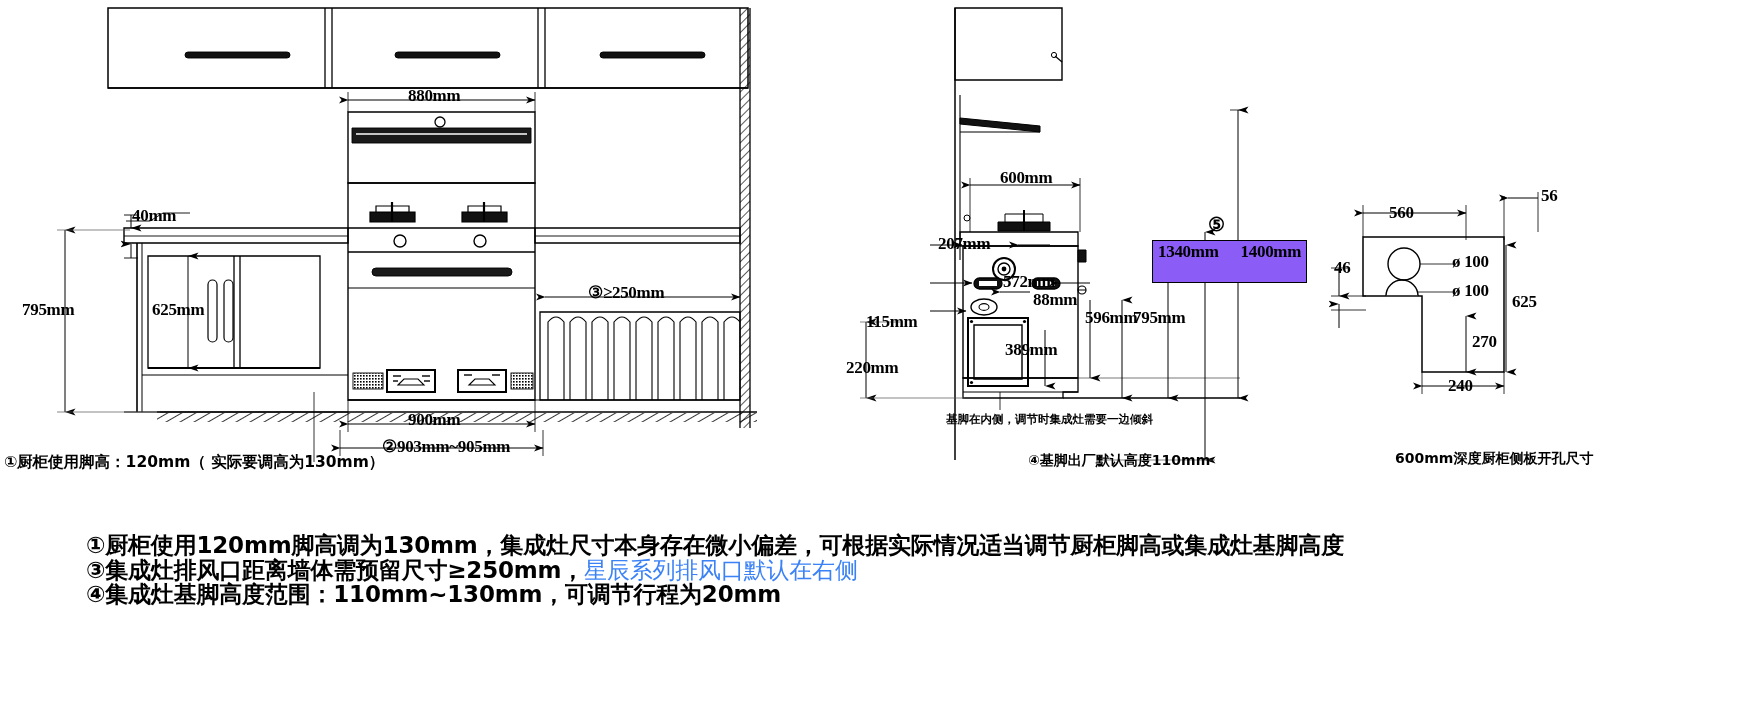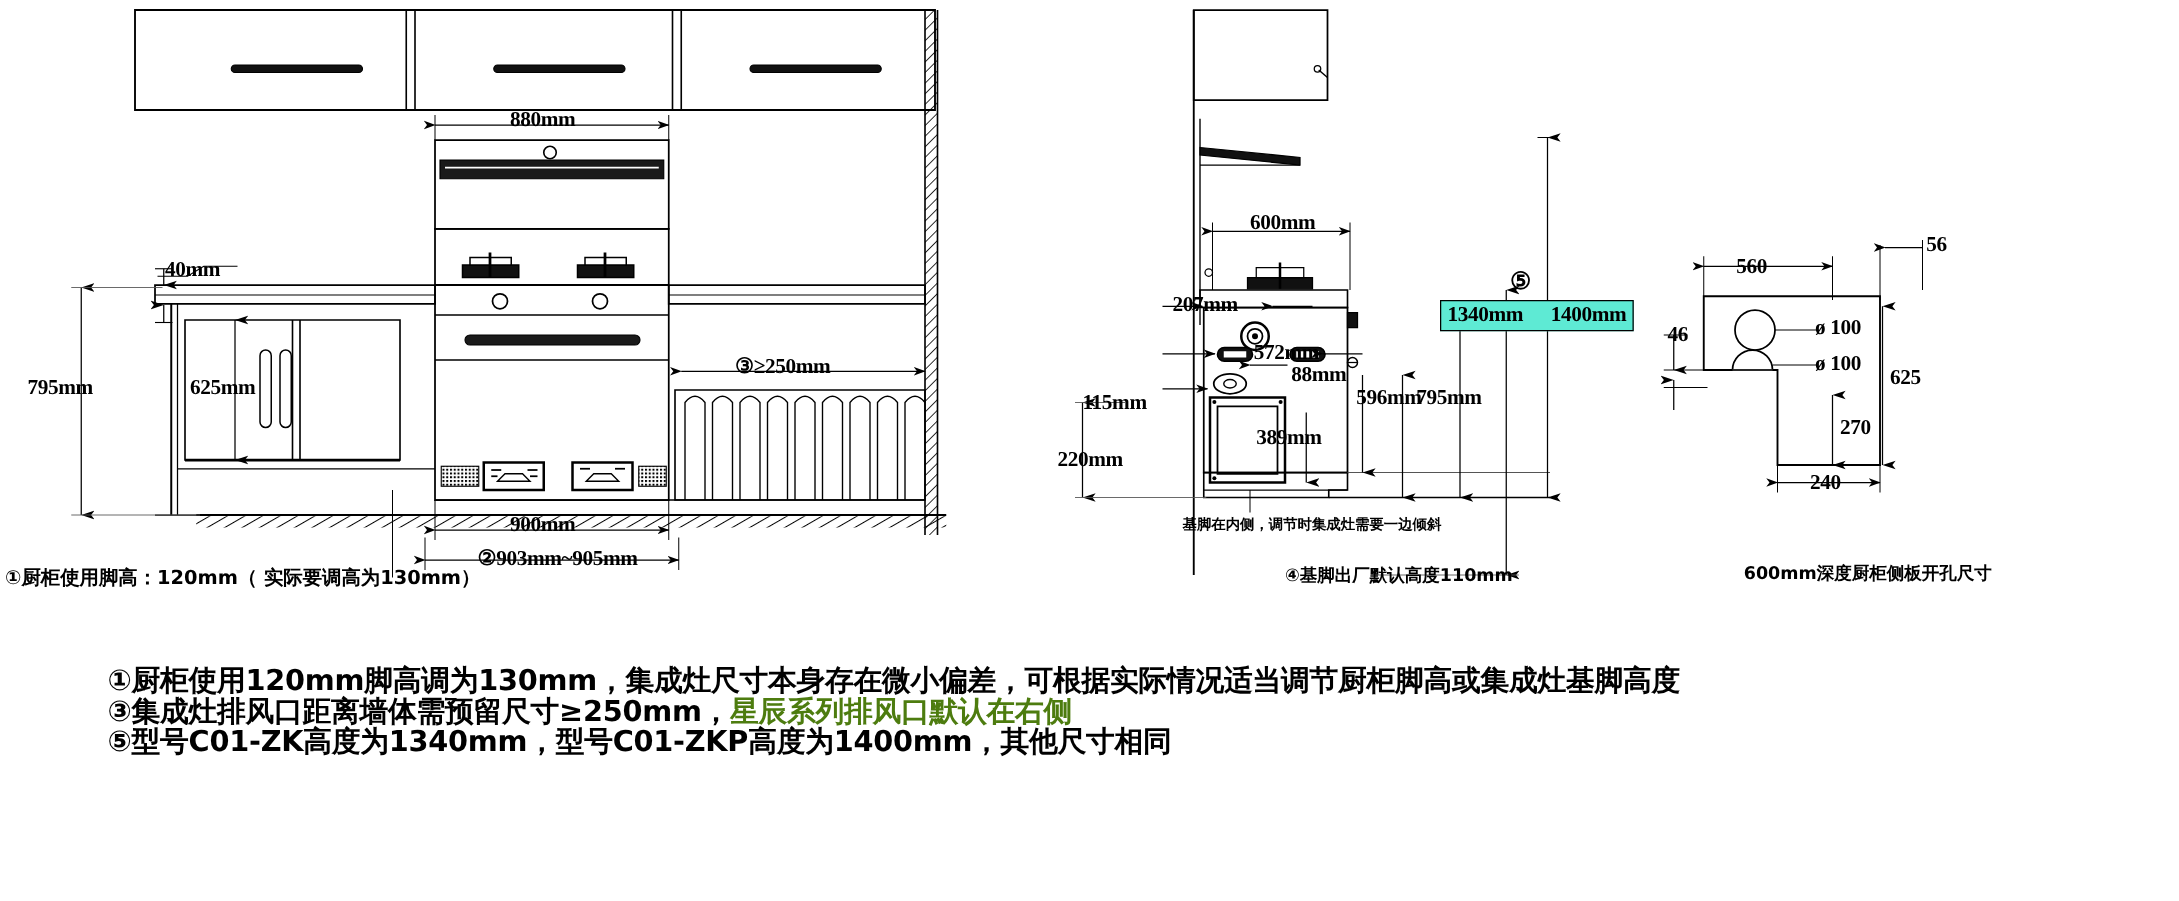--- a/index.html
+++ b/index.html
@@ -6,26 +6,26 @@
   body{width:1743px;height:721px;position:relative;overflow:hidden;
        font-family:"Liberation Serif","DejaVu Serif",serif;color:#000;}
   .stage{position:absolute;left:0;top:0;width:1743px;height:721px;}
   svg.draw{position:absolute;left:0;top:0;width:1743px;height:721px;overflow:visible;}
   .lbl{position:absolute;white-space:nowrap;font-family:"Liberation Serif","DejaVu Serif",serif;
        font-weight:700;letter-spacing:-0.3px;}
   .dim{font-size:17px;}
   .notes{position:absolute;left:86px;top:533px;width:1300px;}
   .notes .nline{font-family:"DejaVu Sans","Liberation Sans",sans-serif;
        font-weight:700;font-size:23px;line-height:24.5px;white-space:nowrap;letter-spacing:-0.2px;}
-  .notes .nline .grey{color:#4d7c0f;font-weight:700;}
+  .notes .nline .grey{color:#3b82f6;font-weight:400;}
   .cap{position:absolute;font-family:"DejaVu Sans","Liberation Sans",sans-serif;
        font-weight:700;font-size:14px;white-space:nowrap;}
   .cap-sm{position:absolute;font-family:"DejaVu Sans","Liberation Sans",sans-serif;
        font-weight:700;font-size:11.5px;white-space:nowrap;}
-  .boxed{border:1.4px solid #000;padding:1px 5px 2px 5px;background:#5eead4;}
+  .boxed{border:1.4px solid #000;padding:1px 5px 20px 5px;background:#8b5cf6;}
   .note1{position:absolute;left:4px;top:452px;font-family:"DejaVu Sans","Liberation Sans",sans-serif;
        font-weight:700;font-size:15.5px;white-space:nowrap;}
 </style>
 </head>
 <body>
 
 <div class="stage">
 
 <svg class="draw" viewBox="0 0 1743 721">
   <defs>
@@ -303,16 +303,16 @@
 <div class="lbl dim" style="left:1452px;top:252px;">ø 100</div>
 <div class="lbl dim" style="left:1452px;top:281px;">ø 100</div>
 <div class="lbl dim" style="left:1512px;top:292px;text-align:center;">625</div>
 <div class="lbl dim" style="left:1472px;top:332px;font-family:Liberation Serif, serif;">270</div>
 <div class="lbl dim" style="left:1448px;top:376px;">240</div>
 <div class="cap" style="left:1395px;top:450px;">600mm深度厨柜侧板开孔尺寸</div>
 
 <div class="notes">
   <div class="nline">①厨柜使用120mm脚高调为130mm，集成灶尺寸本身存在微小偏差，可根据实际情况适当调节厨柜脚高或集成灶基脚高度</div>
   <div class="nline"><span>③集成灶排风口距离墙体需预留尺寸≥250mm，</span><span class="grey">星辰系列排风口默认在右侧</span></div>
-  <div class="nline">⑤型号C01-ZK高度为1340mm，型号C01-ZKP高度为1400mm，其他尺寸相同</div>
+  <div class="nline">④集成灶基脚高度范围：110mm~130mm，可调节行程为20mm</div>
 </div>
 
 </div>
 
 </body></html>

